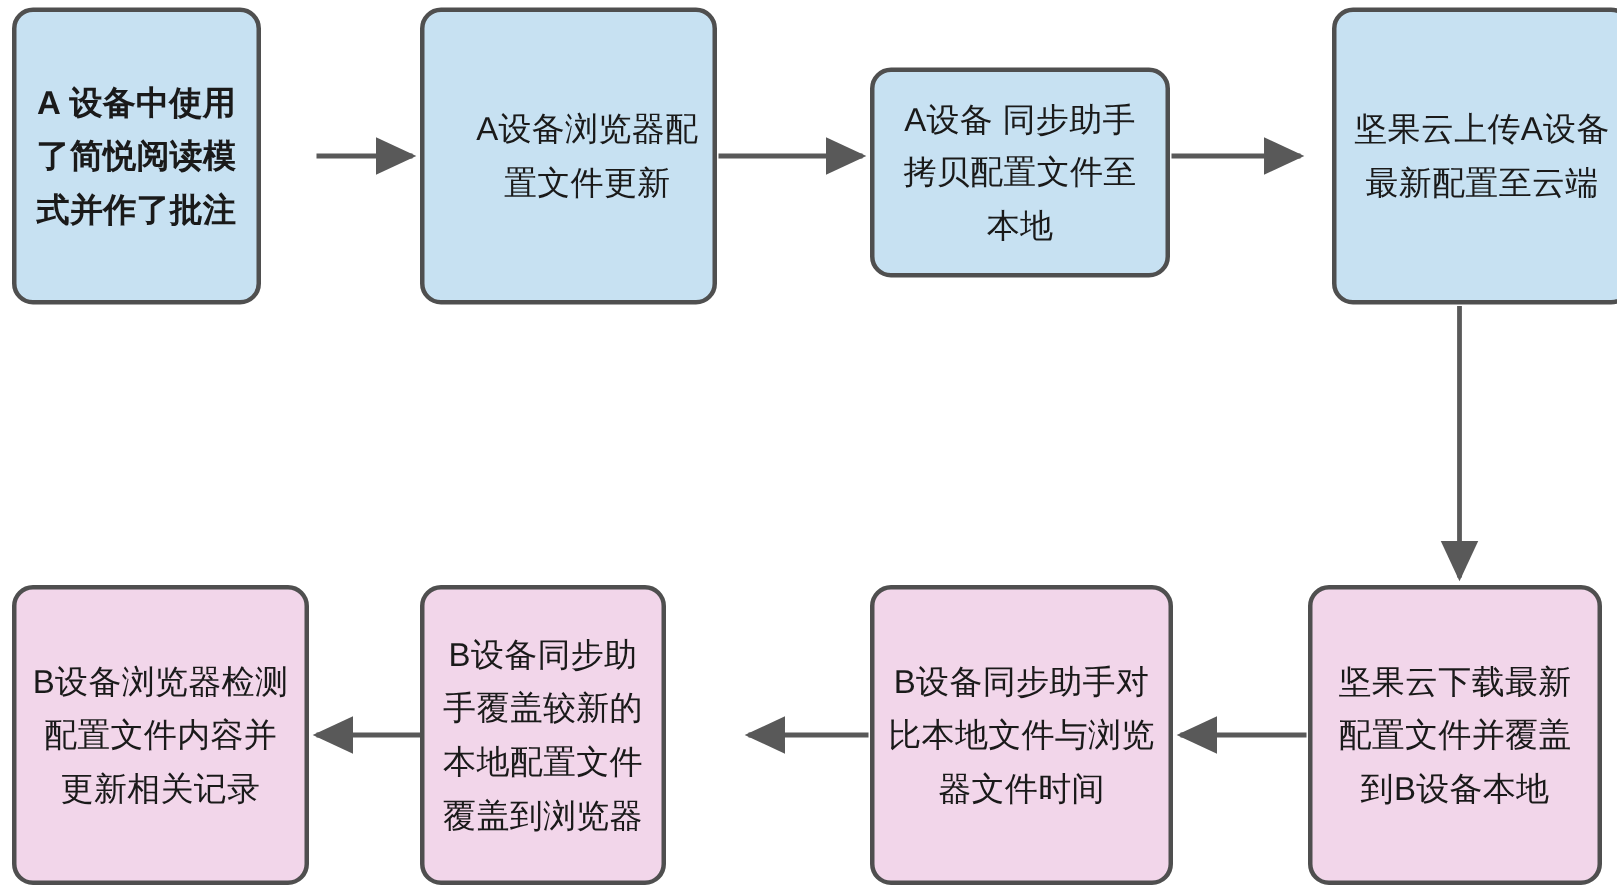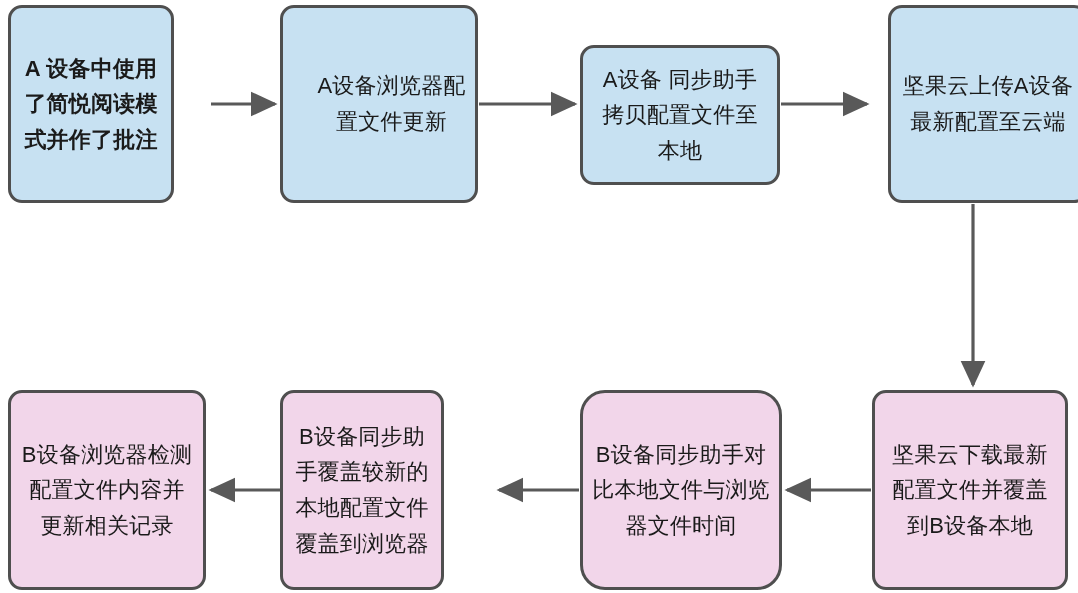--- a/index.html
+++ b/index.html
@@ -107,21 +107,21 @@
   </div>
 
   <div class="node blue" style="left:888px; top:5px; width:200px; height:198px;">
     <span class="node-label">坚果云上传A设备最新配置至云端</span>
   </div>
 
   <div class="node pink" style="left:872px; top:390px; width:196px; height:200px;">
     <span class="node-label">坚果云下载最新配置文件并覆盖到B设备本地</span>
   </div>
 
-  <div class="node pink" style="left:580px; top:390px; width:202px; height:200px;border-radius:25px;">
+  <div class="node pink" style="left:580px; top:390px; width:202px; height:200px;">
     <span class="node-label">B设备同步助手对比本地文件与浏览器文件时间</span>
   </div>
 
   <div class="node pink" style="left:280px; top:390px; width:164px; height:200px;">
     <span class="node-label">B设备同步助手覆盖较新的本地配置文件覆盖到浏览器</span>
   </div>
 
   <div class="node pink" style="left:8px; top:390px; width:198px; height:200px;">
     <span class="node-label">B设备浏览器检测配置文件内容并更新相关记录</span>
   </div>

